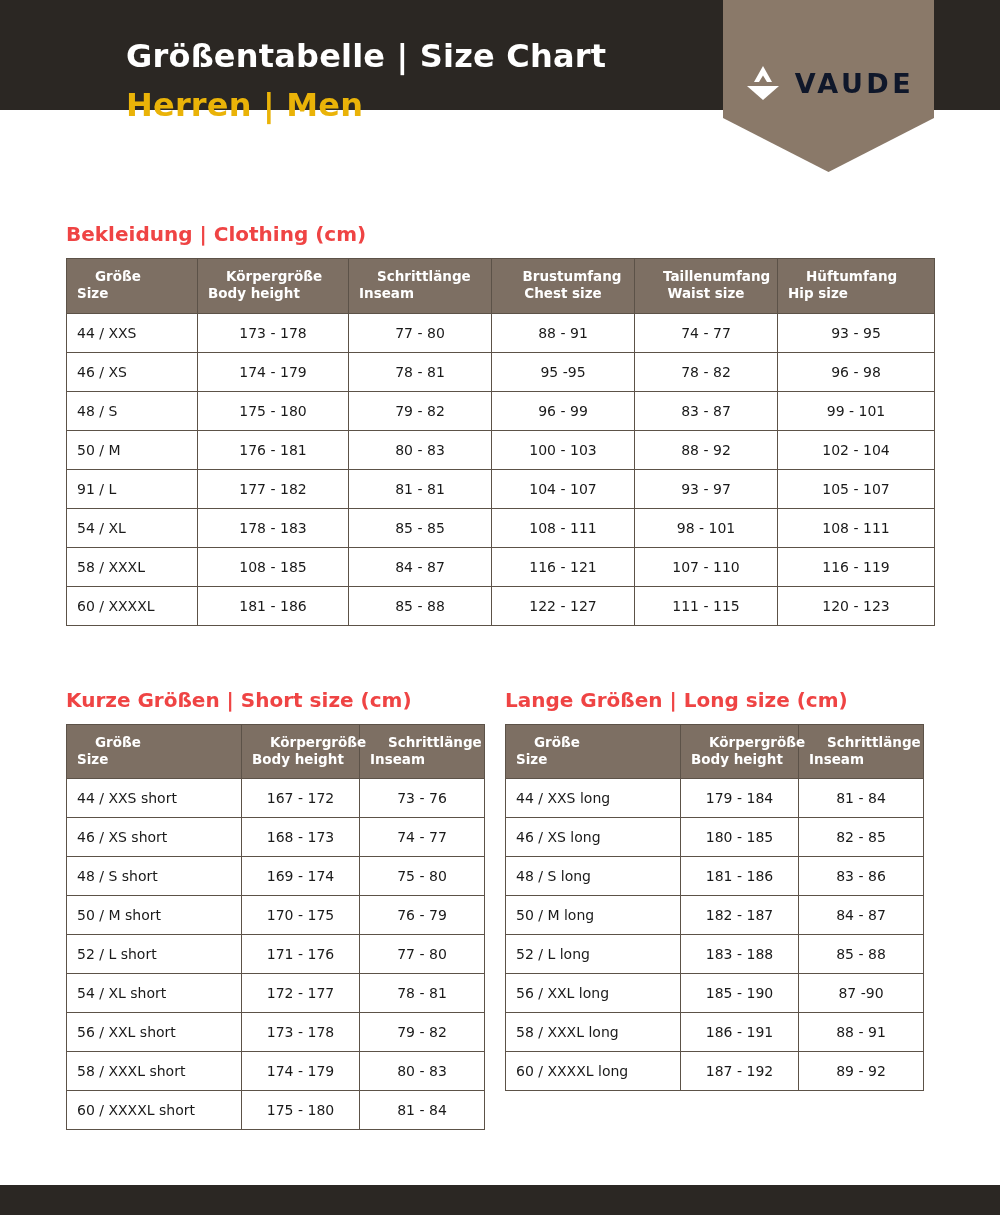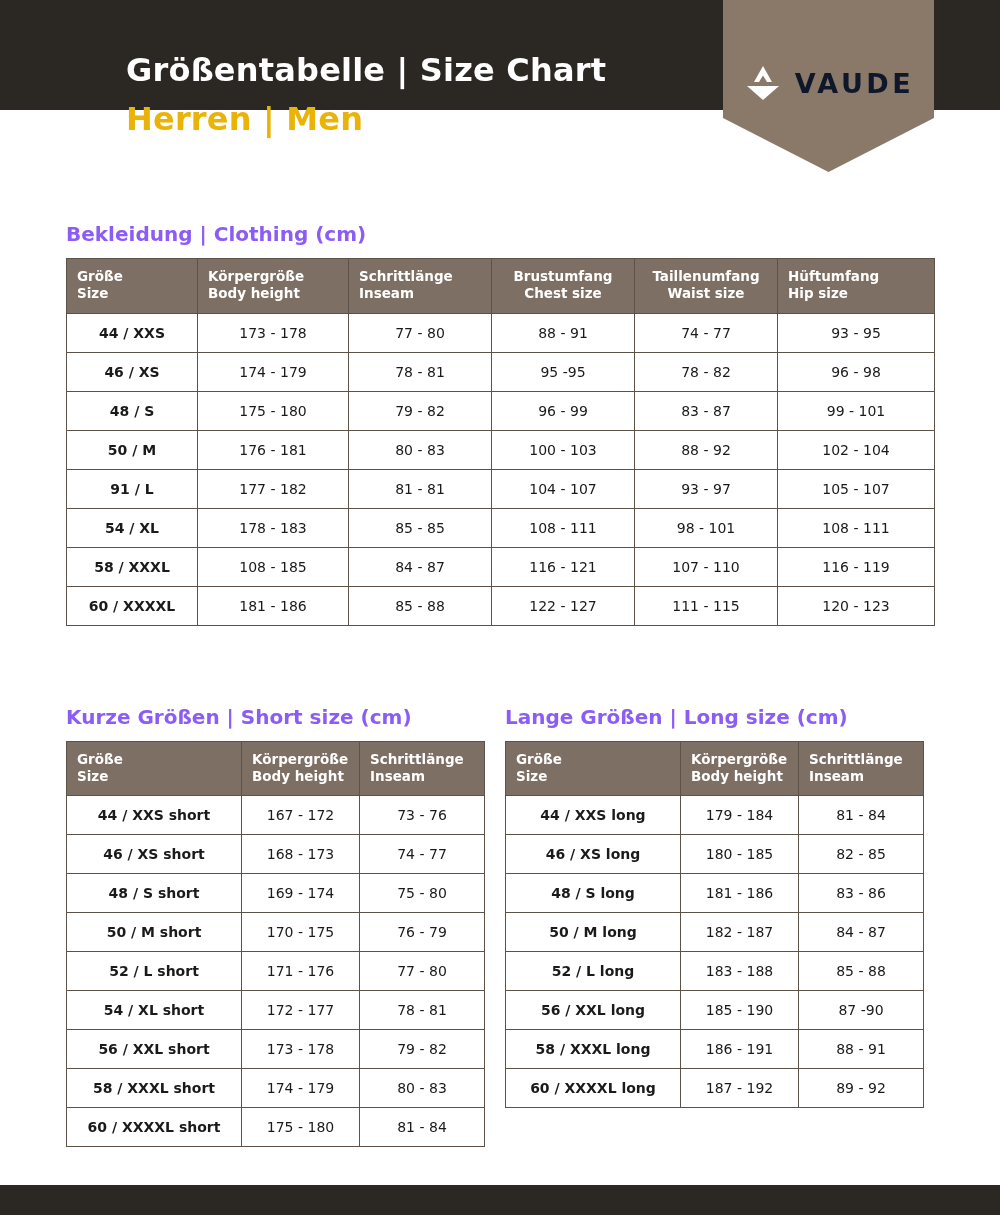--- a/index.html
+++ b/index.html
@@ -21,21 +21,21 @@
     position: relative;
     height: 110px;
     background: #2b2723;
     display: flex;
     align-items: flex-start;
     overflow: visible;
   }
   .header-titles {
     position: absolute;
     left: 126px;
-    top: 52px;
+    top: 38px;
     z-index: 3;
   }
   .title-main {
     font-size: 32px;
     font-weight: bold;
     color: #ffffff;
     letter-spacing: 0.2px;
     line-height: 1.15;
     white-space: nowrap;
   }
@@ -84,22 +84,22 @@
     line-height: 1;
   }
 
   
   .content {
     padding: 0 66px;
   }
   .section-title {
     font-size: 20px;
     font-weight: bold;
-    color: #8b5cf6;
-    margin: 17px 0 12px 0;
+    color: #ef4444;
+    margin: 0 0 12px 0;
   }
   .block-clothing {
     margin-top: 112px;
   }
 
   table {
     border-collapse: collapse;
     table-layout: fixed;
   }
   table, th, td {
@@ -120,24 +120,24 @@
   }
   td {
     font-size: 14px;
     padding: 9px 10px;
     height: 20px;
     color: #1a1a1a;
     text-align: center;
     background: #ffffff;
   }
   td.size-cell {
-    text-align: center;
-    font-weight: bold;
-  }
-  th .l1 { display: block; }
+    text-align: left;
+    font-weight: normal;
+  }
+  th .l1 { display: block; margin-left: 18px; }
   th .l2 { display: block; }
 
   
   .tbl-clothing { width: 868px; }
   .tbl-clothing col.c0 { width: 131px; }
   .tbl-clothing col.c1 { width: 151px; }
   .tbl-clothing col.c2 { width: 143px; }
   .tbl-clothing col.c3 { width: 143px; }
   .tbl-clothing col.c4 { width: 143px; }
   .tbl-clothing col.c5 { width: 157px; }

